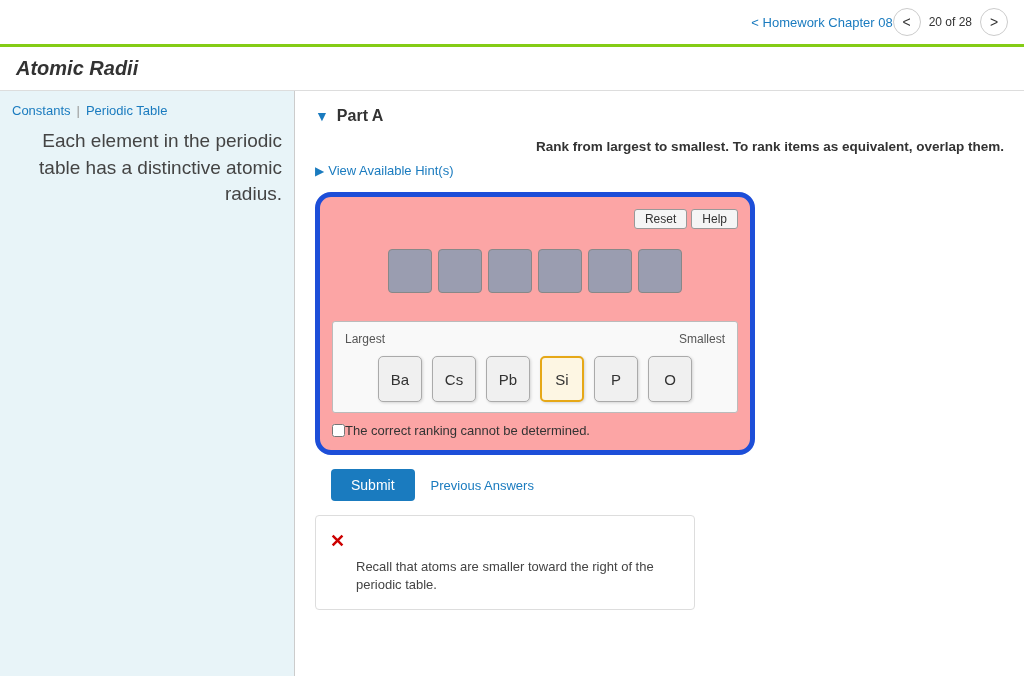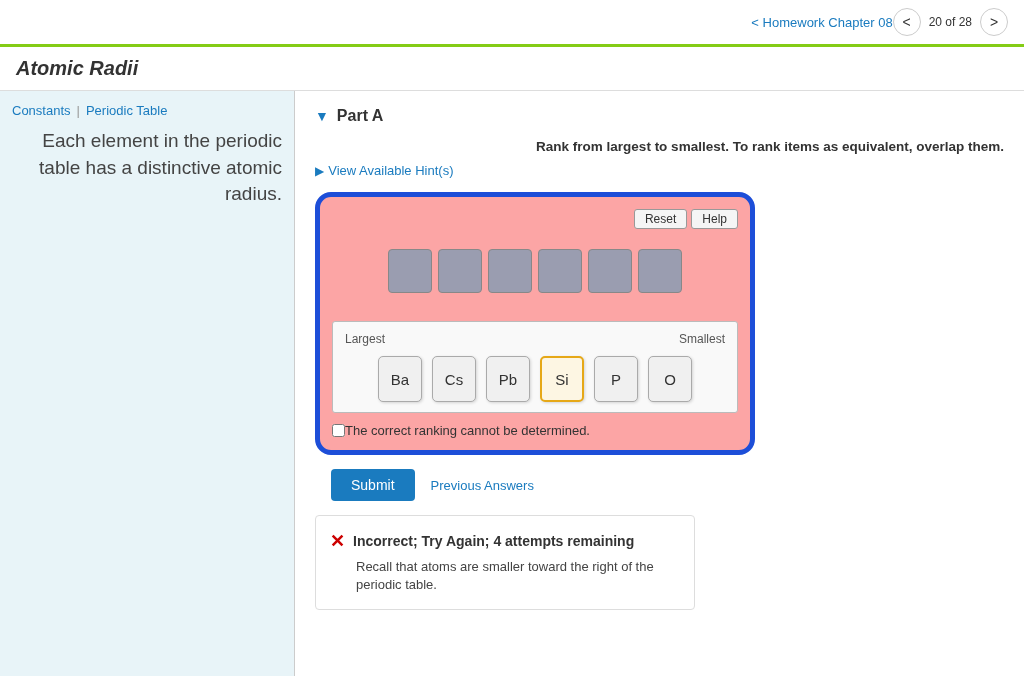--- a/index.html
+++ b/index.html
@@ -372,19 +372,18 @@
     </div>
 
     <div class="submit-row">
       <button class="submit-btn">Submit</button>
       <a class="prev-answers-link" href="#">Previous Answers</a>
     </div>
 
     <div class="feedback-box">
       <div class="feedback-header">
         <span class="feedback-x">✕</span>
-        <span class="feedback-title">Incorrect; Try Again; 4 attempts remaining</span>
       </div>
       <p class="feedback-text">Recall that atoms are smaller toward the right of the periodic table.</p>
     </div>
 
   </div>
 </div>
 
 </body></html>

